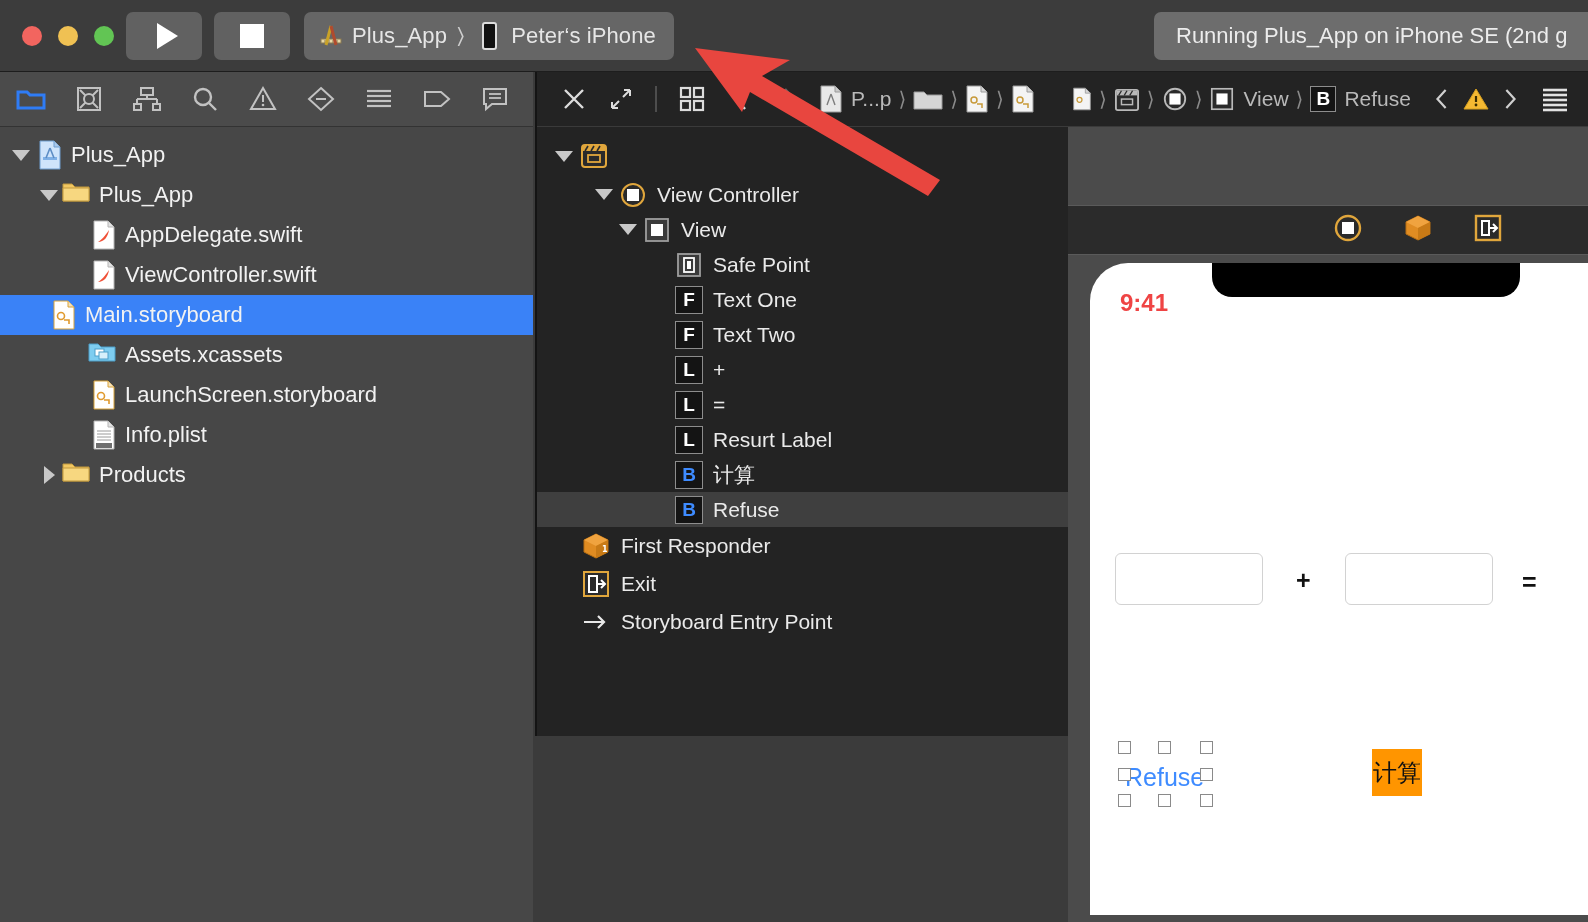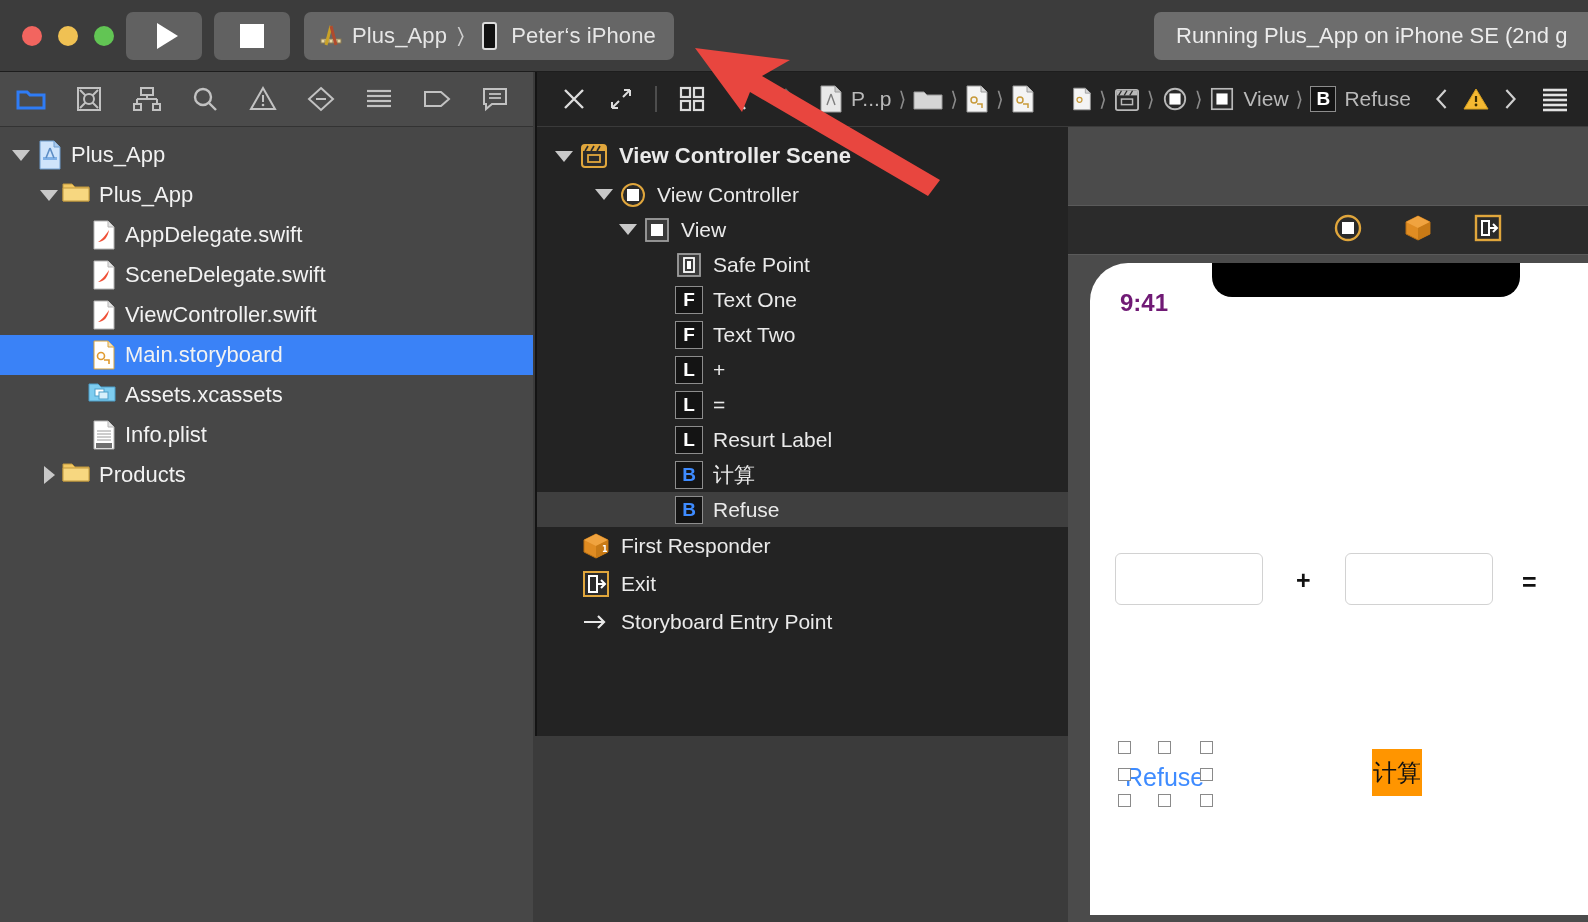--- a/index.html
+++ b/index.html
@@ -144,21 +144,21 @@
   .device {
     position: absolute; left: 22px; top: 8px; width: 620px; height: 700px;
     background: #ffffff; border-radius: 38px 0 0 0;
   }
   .notch {
     position: absolute; left: 122px; top: 0; width: 308px; height: 34px;
     background: #000000; border-radius: 0 0 20px 20px;
   }
   .stime {
     position: absolute; left: 30px; top: 26px;
-    font-size: 24px; font-weight: bold; color: #701a75;
+    font-size: 24px; font-weight: bold; color: #ef4444;
   }
   .tf {
     position: absolute; width: 148px; height: 52px;
     border: 1px solid #d2d2d2; border-radius: 6px; background: #fff;
   }
   .op {
     position: absolute; font-size: 25px; font-weight: bold; color: #111;
   }
   .refuse-btn {
     position: absolute; left: 35px; top: 500px;
@@ -322,43 +322,33 @@
         <span class="ficon">
           <svg width="24" height="30" viewBox="0 0 24 30">
             <path d="M2 1 h14 l6 6 v22 h-20 z" fill="#ffffff" stroke="#b5b5b5"></path>
             <path d="M16 1 v6 h6" fill="#e2e2e2" stroke="#b5b5b5"></path>
             <path d="M6 22 C11 19 15 13 17 10 C16 17 12 22 6 22 Z" fill="#f05138"></path>
           </svg>
         </span>
         <span class="lbl">AppDelegate.swift</span>
       </div>
 
+
       <div class="row" style="padding-left:88px">
         <span class="ficon">
           <svg width="24" height="30" viewBox="0 0 24 30">
             <path d="M2 1 h14 l6 6 v22 h-20 z" fill="#ffffff" stroke="#b5b5b5"></path>
             <path d="M16 1 v6 h6" fill="#e2e2e2" stroke="#b5b5b5"></path>
             <path d="M6 22 C11 19 15 13 17 10 C16 17 12 22 6 22 Z" fill="#f05138"></path>
           </svg>
         </span>
-        <span class="lbl">SceneDelegate.swift</span>
-      </div>
-
-      <div class="row" style="padding-left:88px">
-        <span class="ficon">
-          <svg width="24" height="30" viewBox="0 0 24 30">
-            <path d="M2 1 h14 l6 6 v22 h-20 z" fill="#ffffff" stroke="#b5b5b5"></path>
-            <path d="M16 1 v6 h6" fill="#e2e2e2" stroke="#b5b5b5"></path>
-            <path d="M6 22 C11 19 15 13 17 10 C16 17 12 22 6 22 Z" fill="#f05138"></path>
-          </svg>
-        </span>
         <span class="lbl">ViewController.swift</span>
       </div>
 
-      <div class="row selected" style="padding-left:88px">
+      <div class="row selected" style="padding-left:48px">
         <span class="ficon">
           <svg width="24" height="30" viewBox="0 0 24 30">
             <path d="M2 1 h14 l6 6 v22 h-20 z" fill="#ffffff" stroke="#d8a33b"></path>
             <path d="M16 1 v6 h6" fill="#f4e2bd" stroke="#d8a33b"></path>
             <circle cx="9" cy="16" r="3.5" fill="none" stroke="#e09a2e" stroke-width="1.6"></circle>
             <path d="M12 20 h5 v4" fill="none" stroke="#e09a2e" stroke-width="1.6"></path>
           </svg>
         </span>
         <span class="lbl">Main.storyboard</span>
       </div>
@@ -367,20 +357,31 @@
         <span class="ficon">
           <svg width="28" height="24" viewBox="0 0 28 24">
             <path d="M1 4 h9 l3 3 h14 v14 h-26 z" fill="#7ecdf0" stroke="#4d9fc9"></path>
             <rect x="7" y="9" width="9" height="7" fill="#ffffff" stroke="#4d9fc9"></rect>
             <rect x="11" y="12" width="9" height="7" fill="#d7f0fb" stroke="#4d9fc9"></rect>
           </svg>
         </span>
         <span class="lbl">Assets.xcassets</span>
       </div>
 
+      <div class="row" style="padding-left:88px">
+        <span class="ficon">
+          <svg width="24" height="30" viewBox="0 0 24 30">
+            <path d="M2 1 h14 l6 6 v22 h-20 z" fill="#ffffff" stroke="#d8a33b"></path>
+            <path d="M16 1 v6 h6" fill="#f4e2bd" stroke="#d8a33b"></path>
+            <circle cx="9" cy="16" r="3.5" fill="none" stroke="#e09a2e" stroke-width="1.6"></circle>
+            <path d="M12 20 h5 v4" fill="none" stroke="#e09a2e" stroke-width="1.6"></path>
+          </svg>
+        </span>
+        <span class="lbl">LaunchScreen.storyboard</span>
+      </div>
 
       <div class="row" style="padding-left:88px">
         <span class="ficon">
           <svg width="24" height="30" viewBox="0 0 24 30">
             <path d="M2 1 h14 l6 6 v22 h-20 z" fill="#ffffff" stroke="#b5b5b5"></path>
             <path d="M16 1 v6 h6" fill="#e2e2e2" stroke="#b5b5b5"></path>
             <g stroke="#9a9a9a" stroke-width="1">
               <line x1="5" y1="11" x2="19" y2="11"></line>
                 <line x1="5" y1="14" x2="19" y2="14"></line>
               <line x1="5" y1="17" x2="19" y2="17"></line>
@@ -497,21 +498,20 @@
             <rect x="2" y="2" width="24" height="22" rx="3" fill="#2a2a2a" stroke="#e0a63c" stroke-width="2"></rect>
             <path d="M3 3 h22 v5 h-22 z" fill="#e0a63c"></path>
             <g stroke="#2a2a2a" stroke-width="1.6">
                 <line x1="8" y1="3" x2="5" y2="8"></line>
                 <line x1="14" y1="3" x2="11" y2="8"></line>
                 <line x1="20" y1="3" x2="17" y2="8"></line>
               </g>
             <rect x="8" y="12" width="12" height="7" fill="none" stroke="#e0a63c" stroke-width="1.8"></rect>
           </svg>
         </span>
-        <span class="title-bold">View Controller Scene</span>
       </div>
 
       <div class="orow" style="padding-left:52px">
         <span class="otw">
             <i class="tri-d"></i>
           </span>
         <span class="obadge">
           <svg width="28" height="28" viewBox="0 0 28 28">
             <circle cx="14" cy="14" r="11" fill="#2a2a2a" stroke="#e0a63c" stroke-width="2"></circle>
             <rect x="8" y="8" width="12" height="12" fill="#ffffff"></rect>

